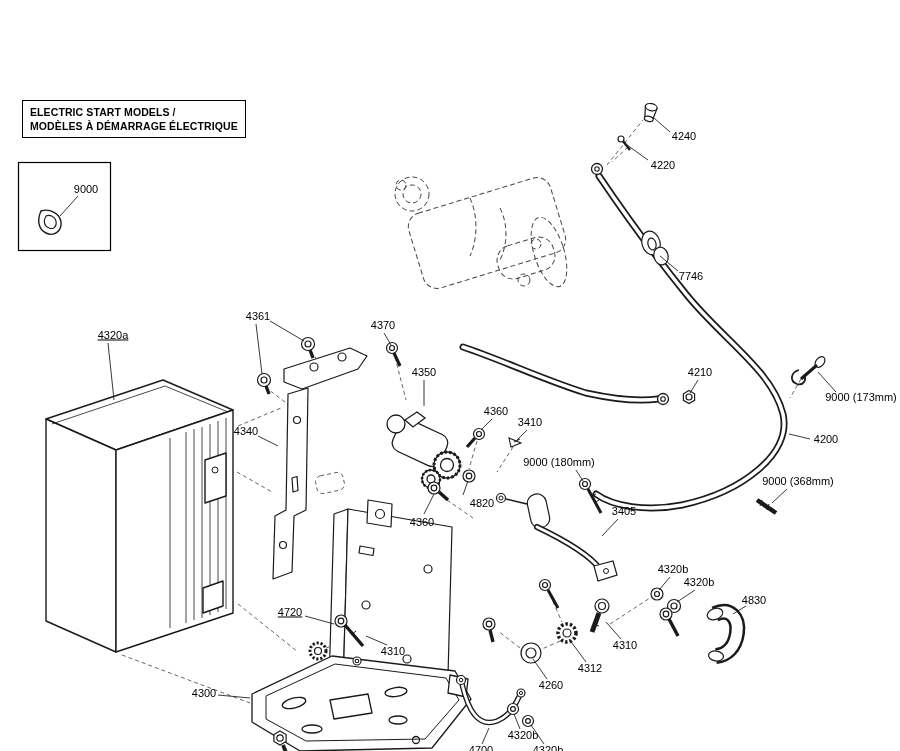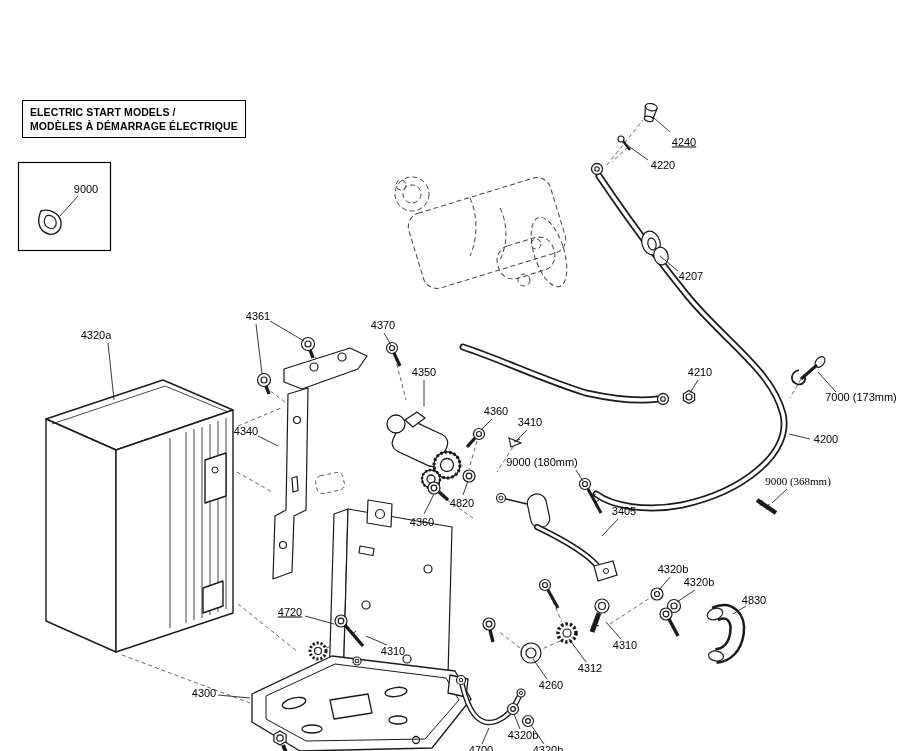--- a/index.html
+++ b/index.html
@@ -376,38 +376,38 @@
   <div class="title-box">
     <div>ELECTRIC START MODELS /</div>
     <div>MODÈLES À DÉMARRAGE ÉLECTRIQUE</div>
   </div>
 
   <div class="engine-note">
   </div>
 
 
   <div>
-      <div class="part-label" style="left: 684px; top: 94px; text-decoration: underline;">4240</div>
+      <div class="part-label" style="left: 684px; top: 88px;">4240</div>
       <div class="part-label" style="left: 663px; top: 117px; text-align: right;">4220</div>
-      <div class="part-label" style="left: 691px; top: 228px;">4207</div>
+      <div class="part-label" style="left: 691px; top: 228px;">7746</div>
       <div class="part-label" style="left: 86px; top: 141px;">9000</div>
       <div class="part-label" style="left: 258px; top: 268px;">4361</div>
       <div class="part-label" style="left: 383px; top: 277px;">4370</div>
-      <div class="part-label" style="left: 96px; top: 287px;">4320a</div>
+      <div class="part-label" style="left: 113px; top: 287px; text-decoration: underline;">4320a</div>
       <div class="part-label" style="left: 424px; top: 324px;">4350</div>
       <div class="part-label" style="left: 700px; top: 324px;">4210</div>
-      <div class="part-label" style="left: 861px; top: 349px;">7000 (173mm)</div>
+      <div class="part-label" style="left: 861px; top: 349px;">9000 (173mm)</div>
       <div class="part-label" style="left: 246px; top: 383px; text-align: center;">4340</div>
       <div class="part-label" style="left: 496px; top: 363px;">4360</div>
       <div class="part-label" style="left: 530px; top: 374px;">3410</div>
       <div class="part-label" style="left: 826px; top: 391px;">4200</div>
-      <div class="part-label" style="left: 542px; top: 414px;">9000 (180mm)</div>
-      <div class="part-label" style="left: 798px; top: 433px; font-family: Liberation Serif, serif;">9000 (368mm)</div>
+      <div class="part-label" style="left: 559px; top: 414px;">9000 (180mm)</div>
+      <div class="part-label" style="left: 798px; top: 433px;">9000 (368mm)</div>
       <div class="part-label" style="left: 422px; top: 474px;">4360</div>
-      <div class="part-label" style="left: 462px; top: 455px;">4820</div>
+      <div class="part-label" style="left: 462px; top: 455px; padding-left: 40px;">4820</div>
       <div class="part-label" style="left: 624px; top: 463px; text-align: center;">3405</div>
       <div class="part-label" style="left: 673px; top: 521px;">4320b</div>
       <div class="part-label" style="left: 699px; top: 534px;">4320b</div>
       <div class="part-label" style="left: 754px; top: 552px;">4830</div>
       <div class="part-label" style="left: 290px; top: 564px; text-decoration: underline;">4720</div>
       <div class="part-label" style="left: 393px; top: 603px;">4310</div>
       <div class="part-label" style="left: 625px; top: 597px;">4310</div>
       <div class="part-label" style="left: 590px; top: 620px;">4312</div>
       <div class="part-label" style="left: 551px; top: 637px;">4260</div>
       <div class="part-label" style="left: 204px; top: 645px; text-align: right;">4300</div>

